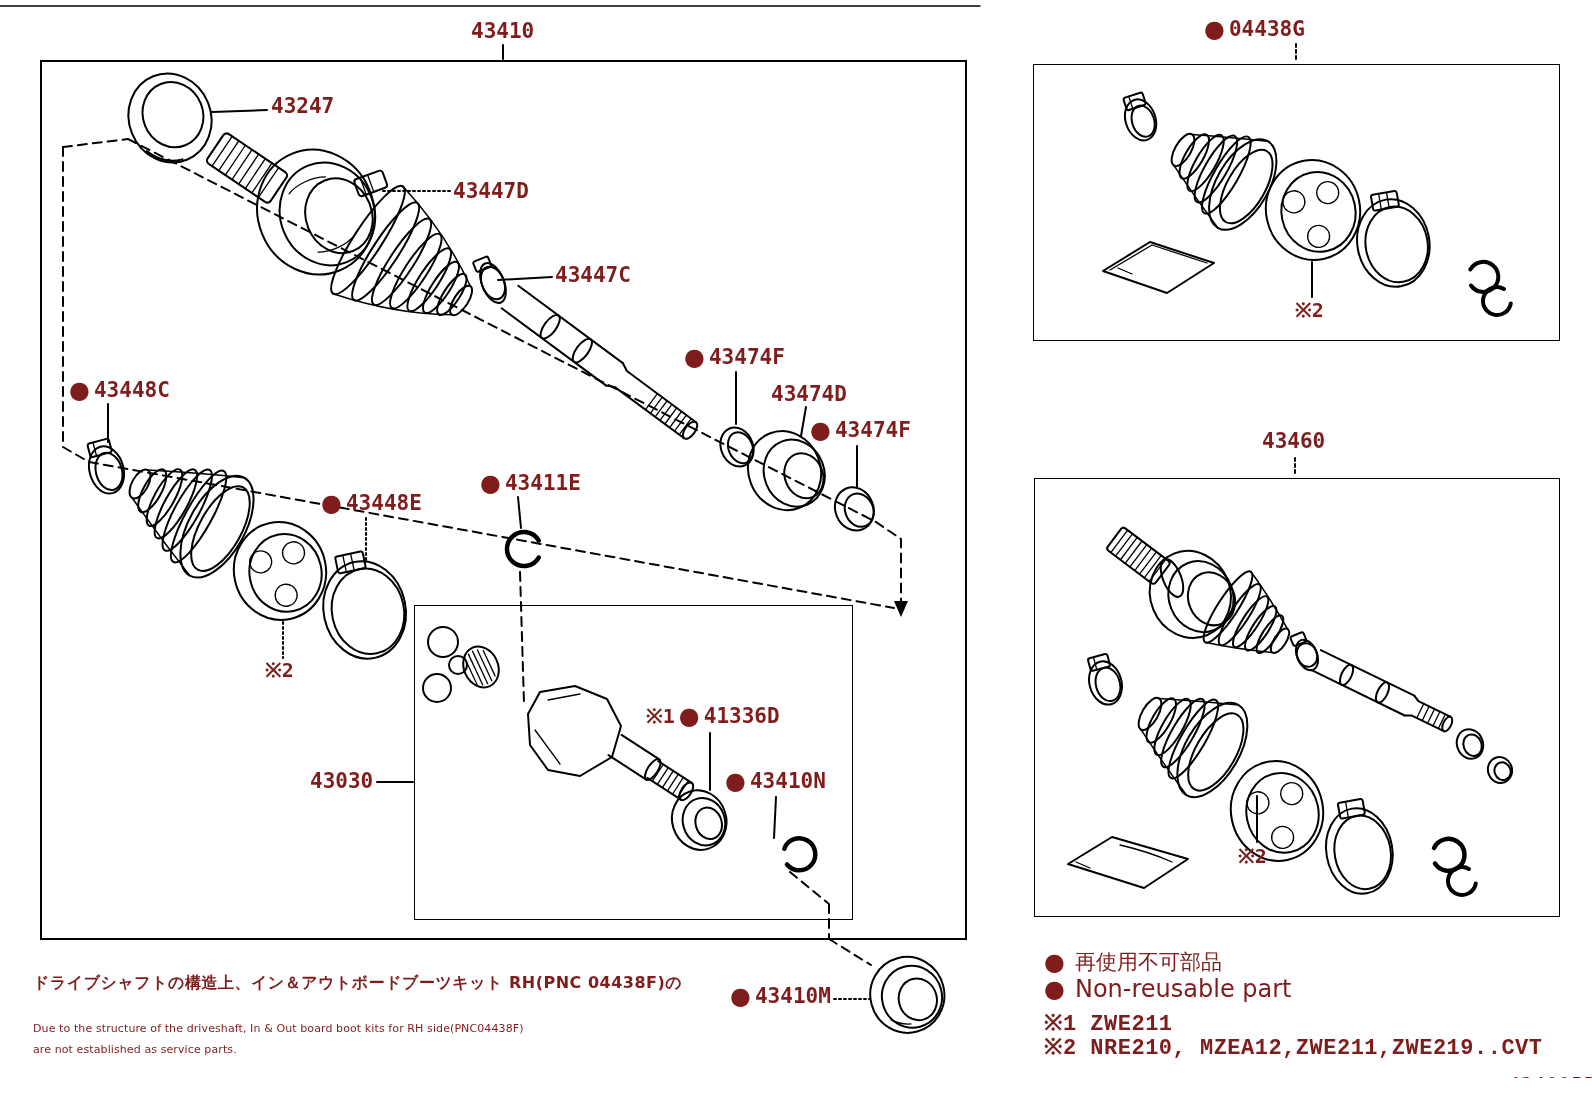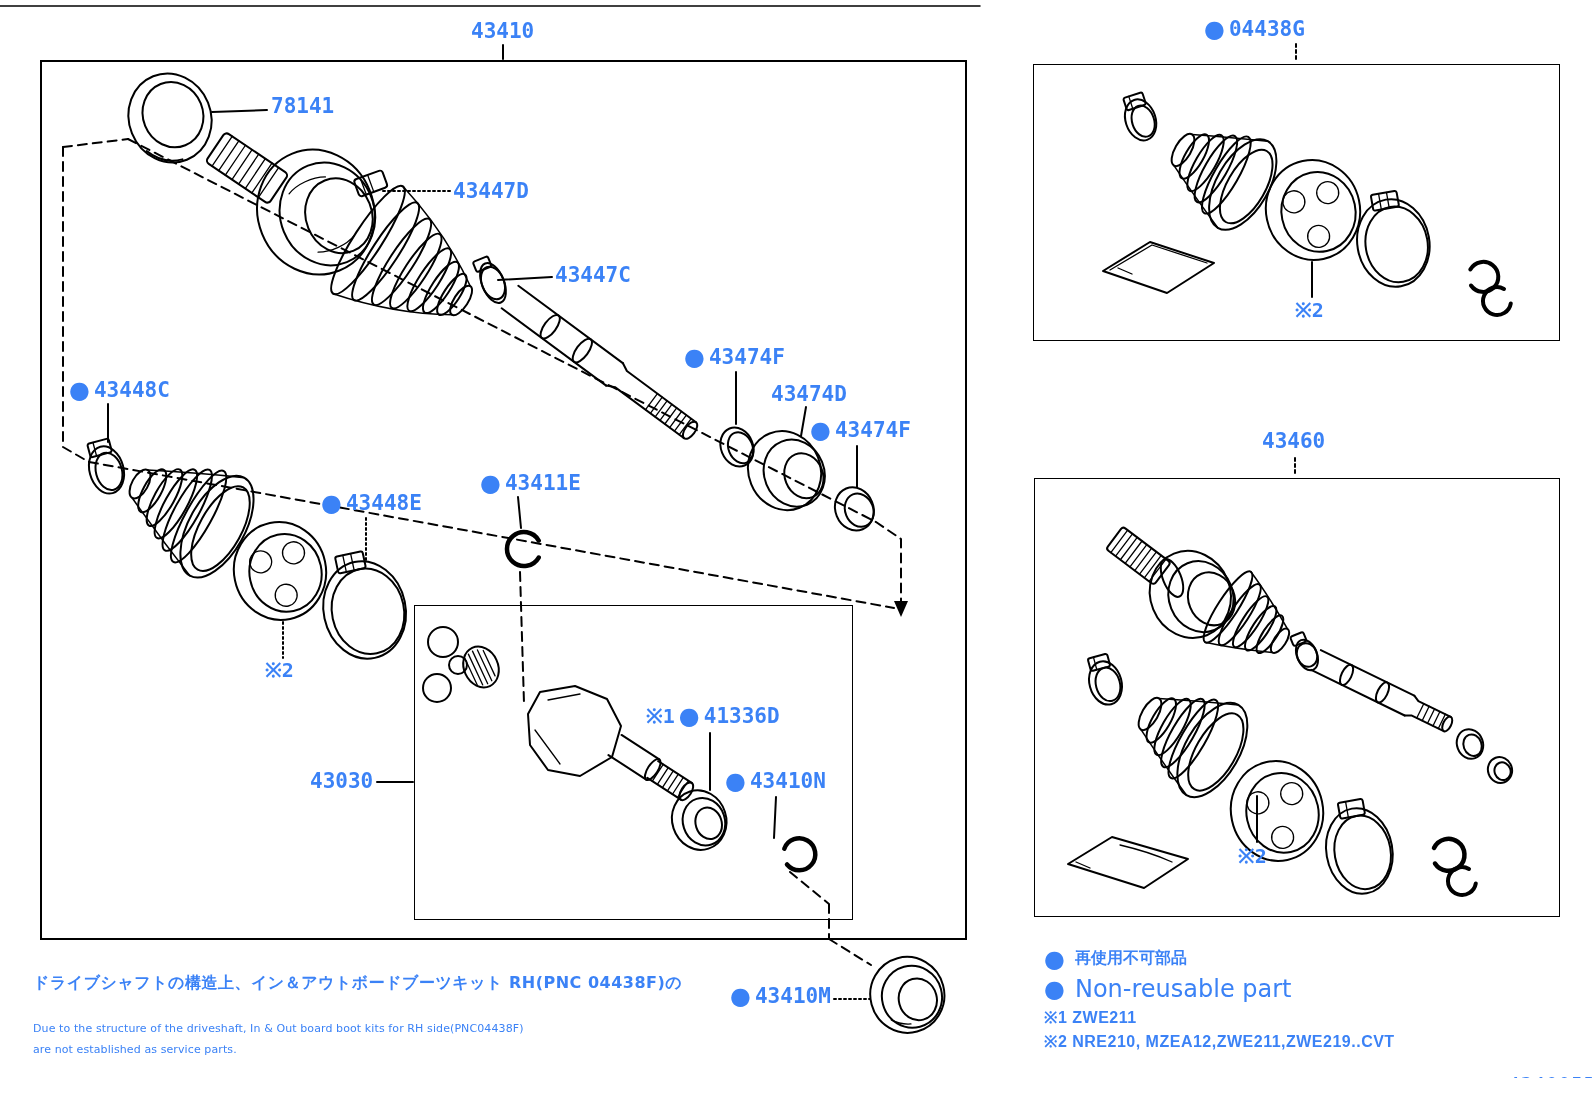--- a/index.html
+++ b/index.html
@@ -1,33 +1,33 @@
 <!DOCTYPE html>
 <html><head>
 <meta charset="utf-8">
 <style>
   html,body{margin:0;padding:0;background:#fff}
   #stage{position:relative;width:1592px;height:1078px;background:#fff;overflow:hidden;
-         font-family:"DejaVu Sans",sans-serif;color:#3b82f6}
+         font-family:"DejaVu Sans",sans-serif;color:#7f1d1d}
   svg.art{position:absolute;left:0;top:0}
   svg.art *{vector-effect:non-scaling-stroke}
   .box{position:absolute;border:2px solid #000;box-sizing:border-box}
   .box.thin{border-width:1.5px}
   .plabel{position:absolute;display:flex;align-items:center;gap:4px;white-space:nowrap;
           font-family:"DejaVu Sans Mono",monospace;font-weight:bold;font-size:21px;line-height:22px}
   .blt{font-family:"DejaVu Sans",sans-serif;font-size:24px;line-height:20px}
   .refmark{font-size:20px}
   .note{position:absolute;white-space:nowrap}
   .jp{font-size:16px;font-weight:bold;letter-spacing:0.5px}
   .en{font-size:11px;letter-spacing:0.1px}
   .legend-line{position:absolute;display:flex;align-items:center;gap:10px;white-space:nowrap}
-  .legend-jp{font-size:16px;font-weight:bold}
+  .legend-jp{font-size:21px;font-weight:normal}
   .legend-en{font-size:24px}
-  .legend-ref{position:absolute;white-space:nowrap;font-family:Liberation Sans, sans-serif;
-              font-weight:bold;font-size:16px;letter-spacing:0.5px}
+  .legend-ref{position:absolute;white-space:nowrap;font-family:Liberation Mono, monospace;
+              font-weight:bold;font-size:22px;letter-spacing:0.5px}
   .diagcode{position:absolute;font-size:19px;letter-spacing:0.5px}
 </style>
 </head>
 <body>
 
 <div id="stage">
 
   <svg class="art" width="1592" height="1099" viewBox="0 0 1592 1099" fill="none" stroke="#000" stroke-width="2" stroke-linecap="round" stroke-linejoin="round">
 
     <path d="M0,6 H980" stroke-width="1.5"></path>
@@ -334,21 +334,21 @@
 
   <div class="plabel" style="left:1262px;top:430px">
     <span>43460</span>
     </div>
 
   <div class="plabel" style="left:310px;top:770px">
     <span>43030</span>
     </div>
 
   <div class="plabel" style="left:271px;top:95px">
-    <span>78141</span>
+    <span>43247</span>
     </div>
 
   <div class="plabel" style="left:453px;top:180px">
     <span>43447D</span>
     </div>
 
   <div class="plabel" style="left:555px;top:264px">
     <span>43447C</span>
     </div>
 

